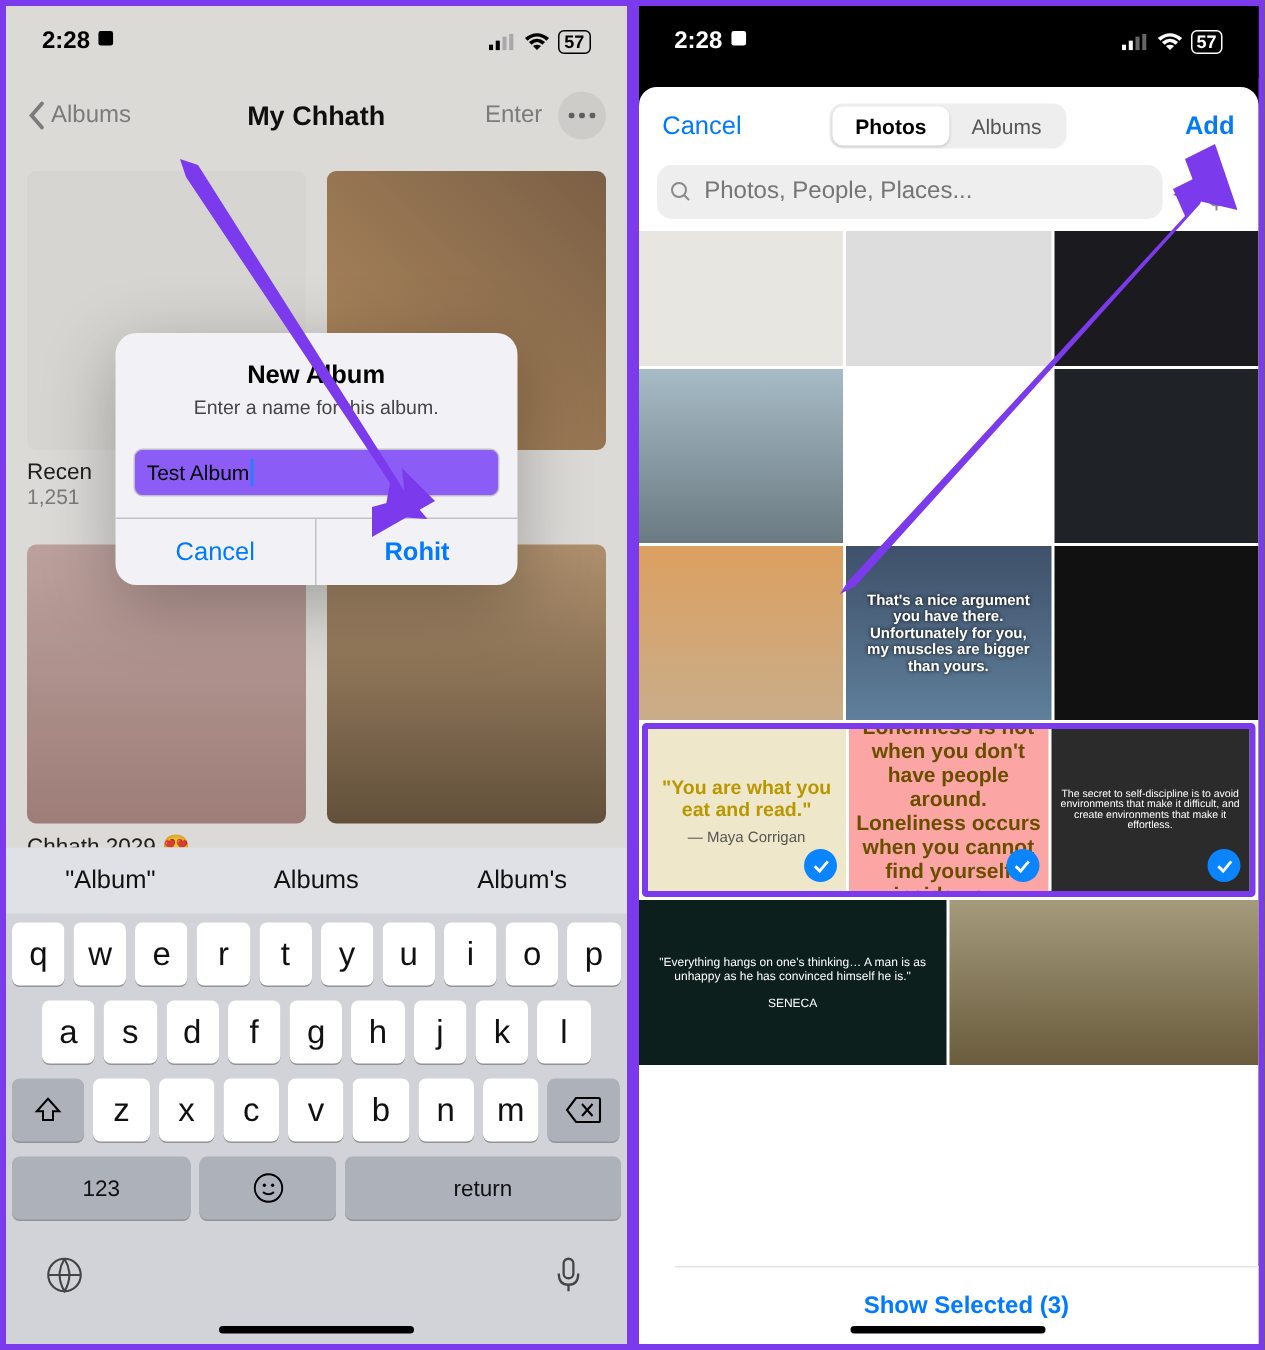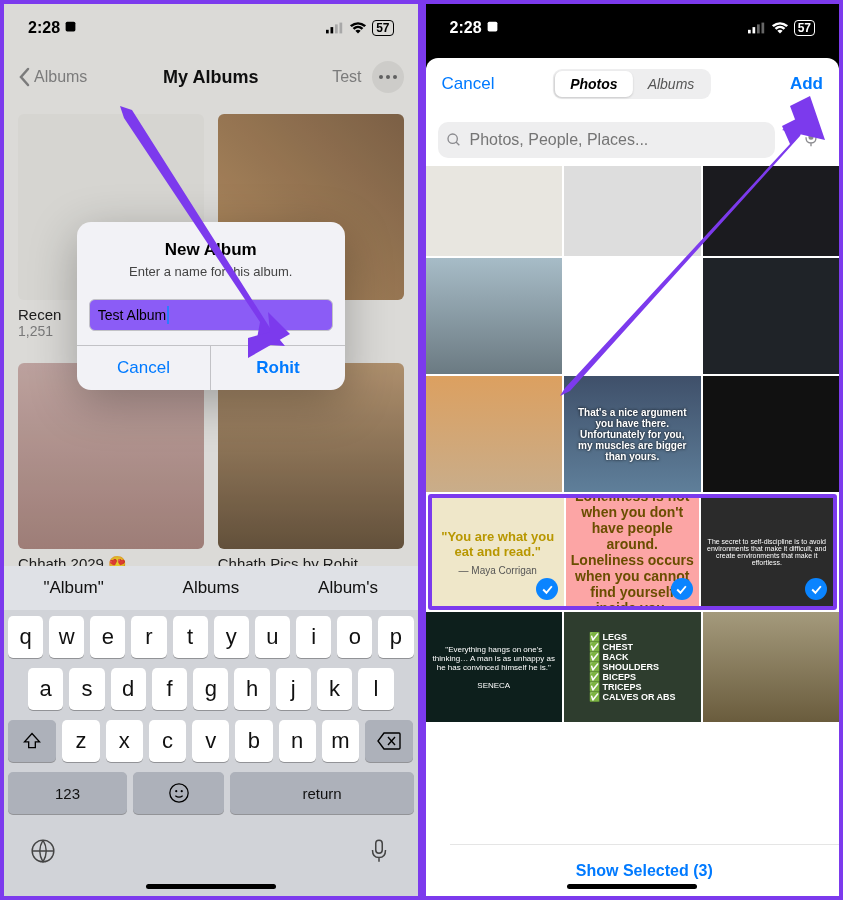--- a/index.html
+++ b/index.html
@@ -51,24 +51,24 @@
 .kb-bottom { display:flex; justify-content:space-between; padding:14px 26px 28px;}
 .kb-bottom svg { width:26px; height:26px; }
 .home-ind { position:absolute; bottom:7px; left:50%; transform:translateX(-50%); width:130px; height:5px; border-radius:5px; background:#000;}
 .right .home-ind { background:#000; }
 
 
 .modal { position:absolute; top:54px; left:0; right:0; bottom:0; background:#fff; border-radius:12px 12px 0 0; display:flex; flex-direction:column;}
 .modal-head { height:52px; display:flex; align-items:center; justify-content:space-between; padding:0 16px; position:relative;}
 .modal-head .cancel { color:#007aff; font-size:17px;}
 .modal-head .add    { color:#007aff; font-size:17px; font-weight:600;}
-.seg { display:flex; background:#eeeeef; border-radius:9px; padding:2px; position:absolute; left:50%; transform:translateX(-50%);font-style:italic;}
+.seg { display:flex; background:#eeeeef; border-radius:9px; padding:2px; position:absolute; left:50%; transform:translateX(-50%);}
 .seg-item { padding:5px 15px; font-size:14px; border-radius:7px; color:#555;}
 .seg-item.on { background:#fff; font-weight:600; color:#000; box-shadow:0 1px 2px rgba(0,0,0,0.15);}
-.search { margin:12px 12px 8px; height:36px; background:#eeeeef; border-radius:10px; display:flex; align-items:center; padding:0 8px; color:#8a8a8e; gap:8px;}
+.search { margin:0 12px 8px; height:36px; background:#eeeeef; border-radius:10px; display:flex; align-items:center; padding:0 8px; color:#8a8a8e; gap:8px;}
 .search input { border:none; background:transparent; flex:1; font-size:16px; color:#8a8a8e; outline:none;}
 .mic { width:32px; height:32px; display:flex; align-items:center; justify-content:center; color:#8a8a8e; }
 
 .grid-scroll { flex:1; overflow:hidden; position:relative;}
 .photo-row { display:flex; gap:2px; margin-bottom:2px; height:116px;}
 .photo-row.sel-row { border:4px solid #7c3aed; border-radius:3px; margin:0 2px 2px; }
 .photo { flex:1; position:relative; background:#888; overflow:hidden; display:flex; align-items:center; justify-content:center; font-size:10px; color:#fff; text-align:center; padding:4px;}
 .check { position:absolute; bottom:6px; right:6px; width:22px; height:22px; border-radius:50%; background:#0a84ff; display:flex; align-items:center; justify-content:center;}
 .check svg { stroke:#fff; }
 
@@ -101,23 +101,23 @@
     </span>
   </div>
 
   <div class="nav">
     <div class="back-group">
       <svg width="12" height="20" viewBox="0 0 12 20">
           <path d="M10 2 L3 10 L10 18" fill="none" stroke="#8a8a8a" stroke-width="2.5" stroke-linecap="round"></path>
         </svg>
       <span>Albums</span>
     </div>
-    <div class="nav-title">My Albums</div>
+    <div class="nav-title">My Chhath</div>
     <div class="nav-right">
-      <span>Test</span>
+      <span>Enter</span>
       <span class="circle-btn">
         <svg width="18" height="4" viewBox="0 0 18 4">
             <circle cx="2" cy="2" r="2" fill="#6b6b6b"></circle>
             <circle cx="9" cy="2" r="2" fill="#6b6b6b"></circle>
             <circle cx="16" cy="2" r="2" fill="#6b6b6b"></circle>
           </svg>
       </span>
     </div>
   </div>
 
@@ -132,21 +132,20 @@
           <div class="album-thumb" style="background:linear-gradient(45deg,#c59b6a,#8a6b4e)"></div>
         </div>
     </div>
     <div class="album-row" style="margin-top:24px">
       <div class="album-card">
         <div class="album-thumb" style="background:linear-gradient(#d2b4b0,#b08c85)"></div>
         <div class="album-name">Chhath 2029 😍</div>
       </div>
       <div class="album-card">
         <div class="album-thumb" style="background:linear-gradient(#c2a07a,#6e5a42)"></div>
-        <div class="album-name">Chhath Pics by Rohit</div>
       </div>
     </div>
   </div>
   <div class="dim-overlay"></div>
 
   <div class="alert">
     <div class="alert-head">
       <div class="alert-title">New Album</div>
       <div class="alert-msg">Enter a name for this album.</div>
     </div>
@@ -326,21 +325,20 @@
                 <path d="M4 12 L10 18 L20 6" fill="none" stroke-width="3.5"></path>
               </svg>
             </span>
         </div>
       </div>
 
       <div class="photo-row" style="height:110px">
         <div class="photo" style="background:#0d1f1c">
             <span style="font-size:8px">"Everything hangs on one's thinking… A man is as unhappy as he has convinced himself he is."<br><br>SENECA</span>
           </div>
-        <div class="photo" style="background:#2e3d2e;font-size:9px;text-align:left;font-weight:800">✅ LEGS<br>✅ CHEST<br>✅ BACK<br>✅ SHOULDERS<br>✅ BICEPS<br>✅ TRICEPS<br>✅ CALVES OR ABS</div>
         <div class="photo" style="background:linear-gradient(#a49a7c,#6a5c3d)"></div>
       </div>
     </div>
 
     <div class="footer">Show Selected (3)</div>
     <div class="home-ind"></div>
   </div>
 
   <div class="arrow" style="top:92px; left:134px;">
     <svg width="265" height="300" viewBox="0 0 265 300">

